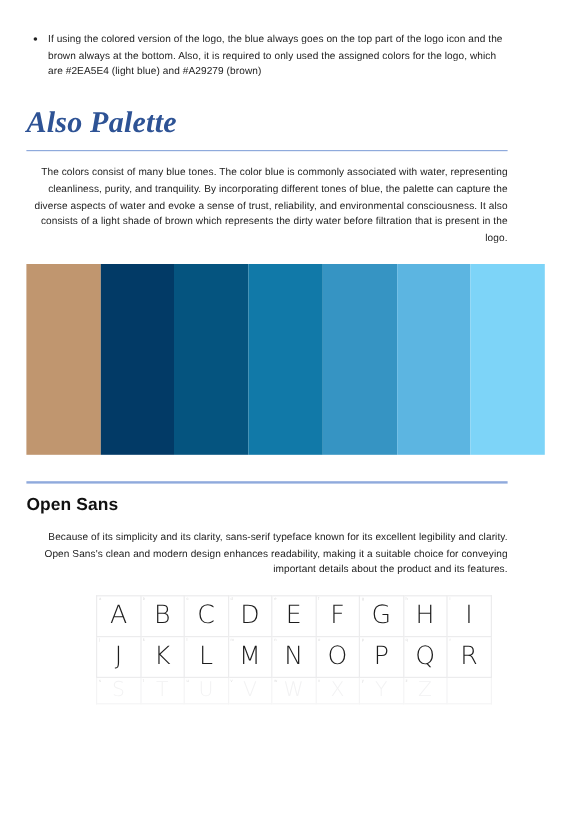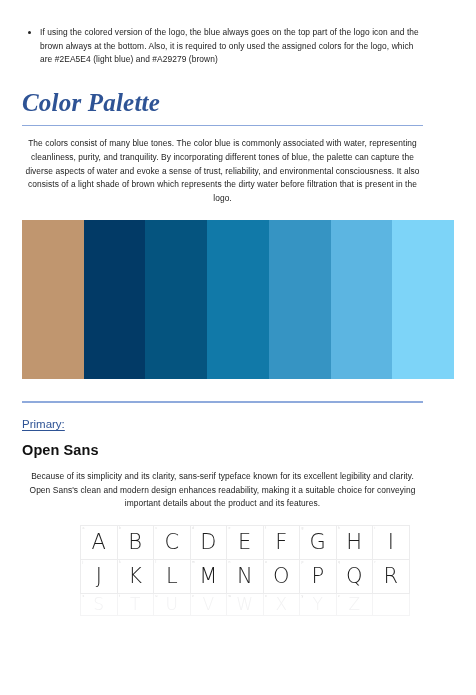--- a/index.html
+++ b/index.html
@@ -69,21 +69,21 @@
     width: 100%;
   }
 
   
   .para {
     font-size: 8.4px;
     line-height: 13.6px;
     color: #222222;
     margin: 11px 0 0 0;
     letter-spacing: 0.01em;
-    text-align: center;
+    text-align: right;
   }
 
   
   .palette {
     margin-top: 15px;
     display: flex;
     width: 432px;
     height: 159px;
   }
   .swatch { flex: 1 1 0; height: 100%; }
@@ -151,40 +151,39 @@
 </head>
 <body>
 
 <div class="page">
 
   <ul class="bullets">
     <li>If using the colored version of the logo, the blue always goes on the top part of the logo icon and the brown always at the bottom. Also, it is required to only used the assigned colors for the logo, which are #2EA5E4 (light blue) and #A29279 (brown)</li>
   </ul>
 
   <div class="h1-wrap">
-    <h1 class="h1">Color Palette</h1>
+    <h1 class="h1">Also Palette</h1>
     <div class="h1-rule"></div>
   </div>
   <p class="para">The colors consist of many blue tones. The color blue is commonly associated with water, representing cleanliness, purity, and tranquility. By incorporating different tones of blue, the palette can capture the diverse aspects of water and evoke a sense of trust, reliability, and environmental consciousness. It also consists of a light shade of brown which represents the dirty water before filtration that is present in the logo.</p>
 
   <div class="palette">
     <div class="swatch" style="background: rgb(192, 150, 111);"></div>
     <div class="swatch" style="background: rgb(2, 58, 102);"></div>
     <div class="swatch" style="background: rgb(5, 84, 127);"></div>
     <div class="swatch" style="background: rgb(17, 121, 168);"></div>
     <div class="swatch" style="background: rgb(54, 148, 195);"></div>
     <div class="swatch" style="background: rgb(92, 181, 225);"></div>
     <div class="swatch" style="background: rgb(125, 212, 248);"></div>
   </div>
 
   <div class="h1-wrap">
     <div class="h1-rule"></div>
   </div>
 
-  <div><a class="sub-link" href="#">Primary:</a></div>
   <div class="font-name">Open Sans</div>
   <p class="para">Because of its simplicity and its clarity, sans-serif typeface known for its excellent legibility and clarity. Open Sans's clean and modern design enhances readability, making it a suitable choice for conveying important details about the product and its features.</p>
 
   <table class="glyph-grid">
     <tbody>
       <tr id="grid-row-1">
           <td><span class="corner-tag">a</span><span class="glyph">A</span></td>
           <td><span class="corner-tag">b</span><span class="glyph">B</span></td>
           <td><span class="corner-tag">c</span><span class="glyph">C</span></td>
           <td><span class="corner-tag">d</span><span class="glyph">D</span></td>

